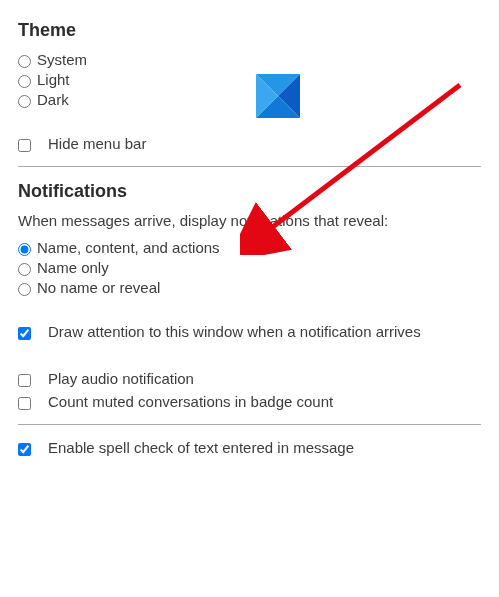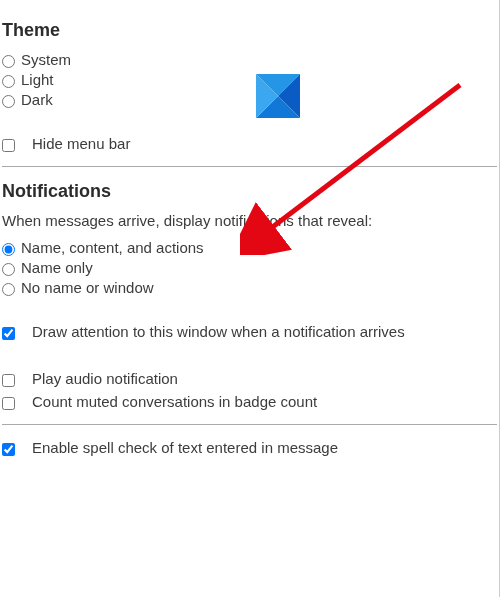--- a/index.html
+++ b/index.html
@@ -10,21 +10,21 @@
       padding: 0;
       font-family: Arial, Helvetica, sans-serif;
       font-size: 15px;
       color: #3c3c3c;
       background: #fff;
       width: 500px;
       height: 597px;
       position: relative;
     }
     .container {
-      padding: 16px 2px;
+      padding: 16px 18px;
       border-right: 1px solid #ccc;
       height: 100%;
     }
     .section-title {
       font-weight: bold;
       font-size: 18px;
       margin: 4px 0 10px 0;
       color: #2c2c2c;
     }
     .radio-row, .check-row {
@@ -109,21 +109,21 @@
   <label class="radio-row">
     <input type="radio" name="notify" checked="" style="">
     <span>Name, content, and actions</span>
   </label>
   <label class="radio-row">
     <input type="radio" name="notify" style="">
     <span>Name only</span>
   </label>
   <label class="radio-row">
     <input type="radio" name="notify" style="">
-    <span>No name or window</span>
+    <span>No name or reveal</span>
   </label>
 
   <div class="spacer"></div>
 
   <label class="check-row">
     <input type="checkbox" checked="" style="">
     <span>Draw attention to this window when a notification arrives</span>
   </label>
 
   <div class="spacer"></div>

